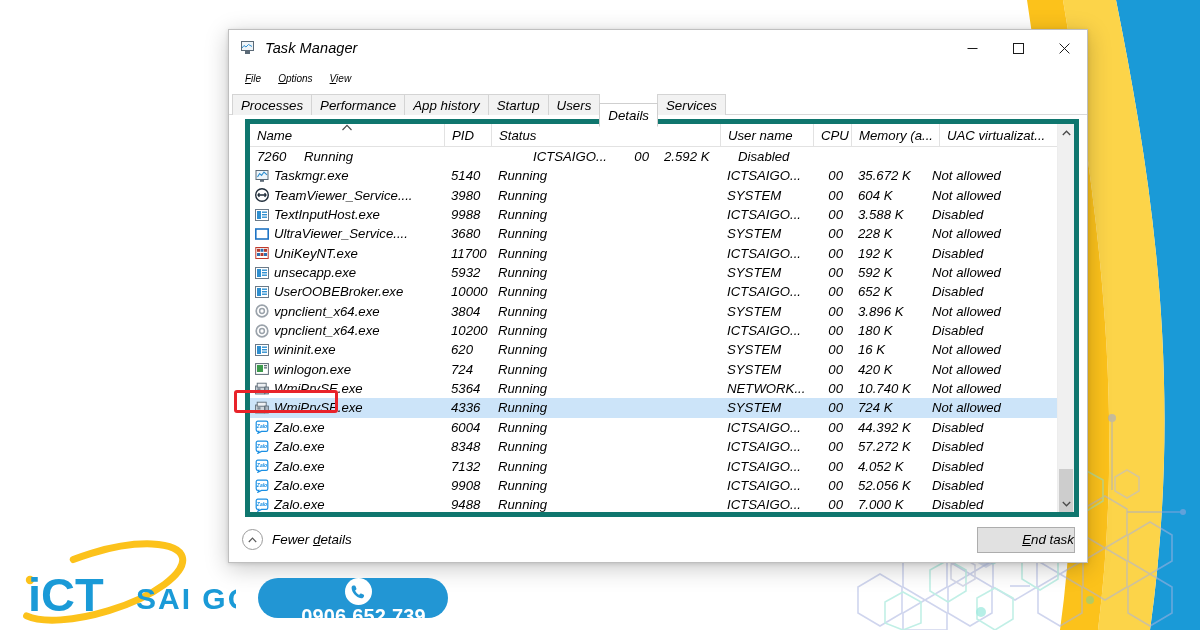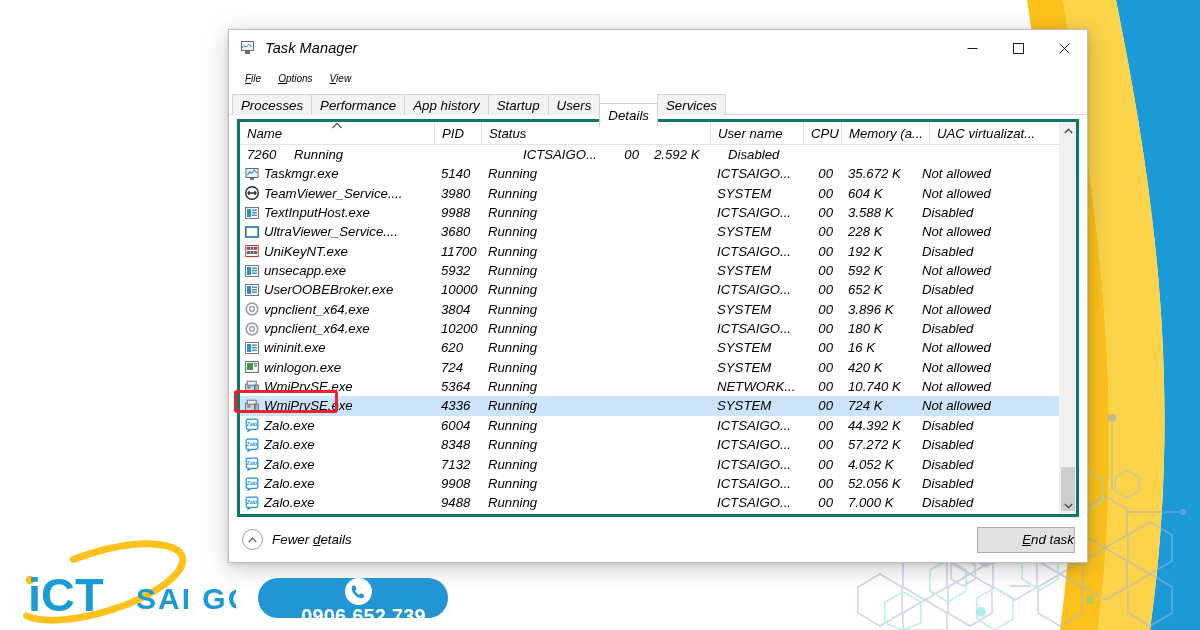--- a/index.html
+++ b/index.html
@@ -133,22 +133,22 @@
     border-color: #cfcfcf;
     z-index: 3;
     top: 13px;
     border-bottom: 1px solid #ffffff;
   }
 
   
   .list-area {
     flex: 1 1 auto;
     position: relative;
-    margin: 4px 8px 0 8px;
-    border: 3px solid #0f766e;
+    margin: 4px 8px 0 16px;
+    border: 5px solid #0f766e;
     background: #ffffff;
     overflow: hidden;
     box-sizing: border-box;
   }
   .grid {
     position: absolute;
     inset: 0;
     right: 17px;
     overflow: hidden;
   }

